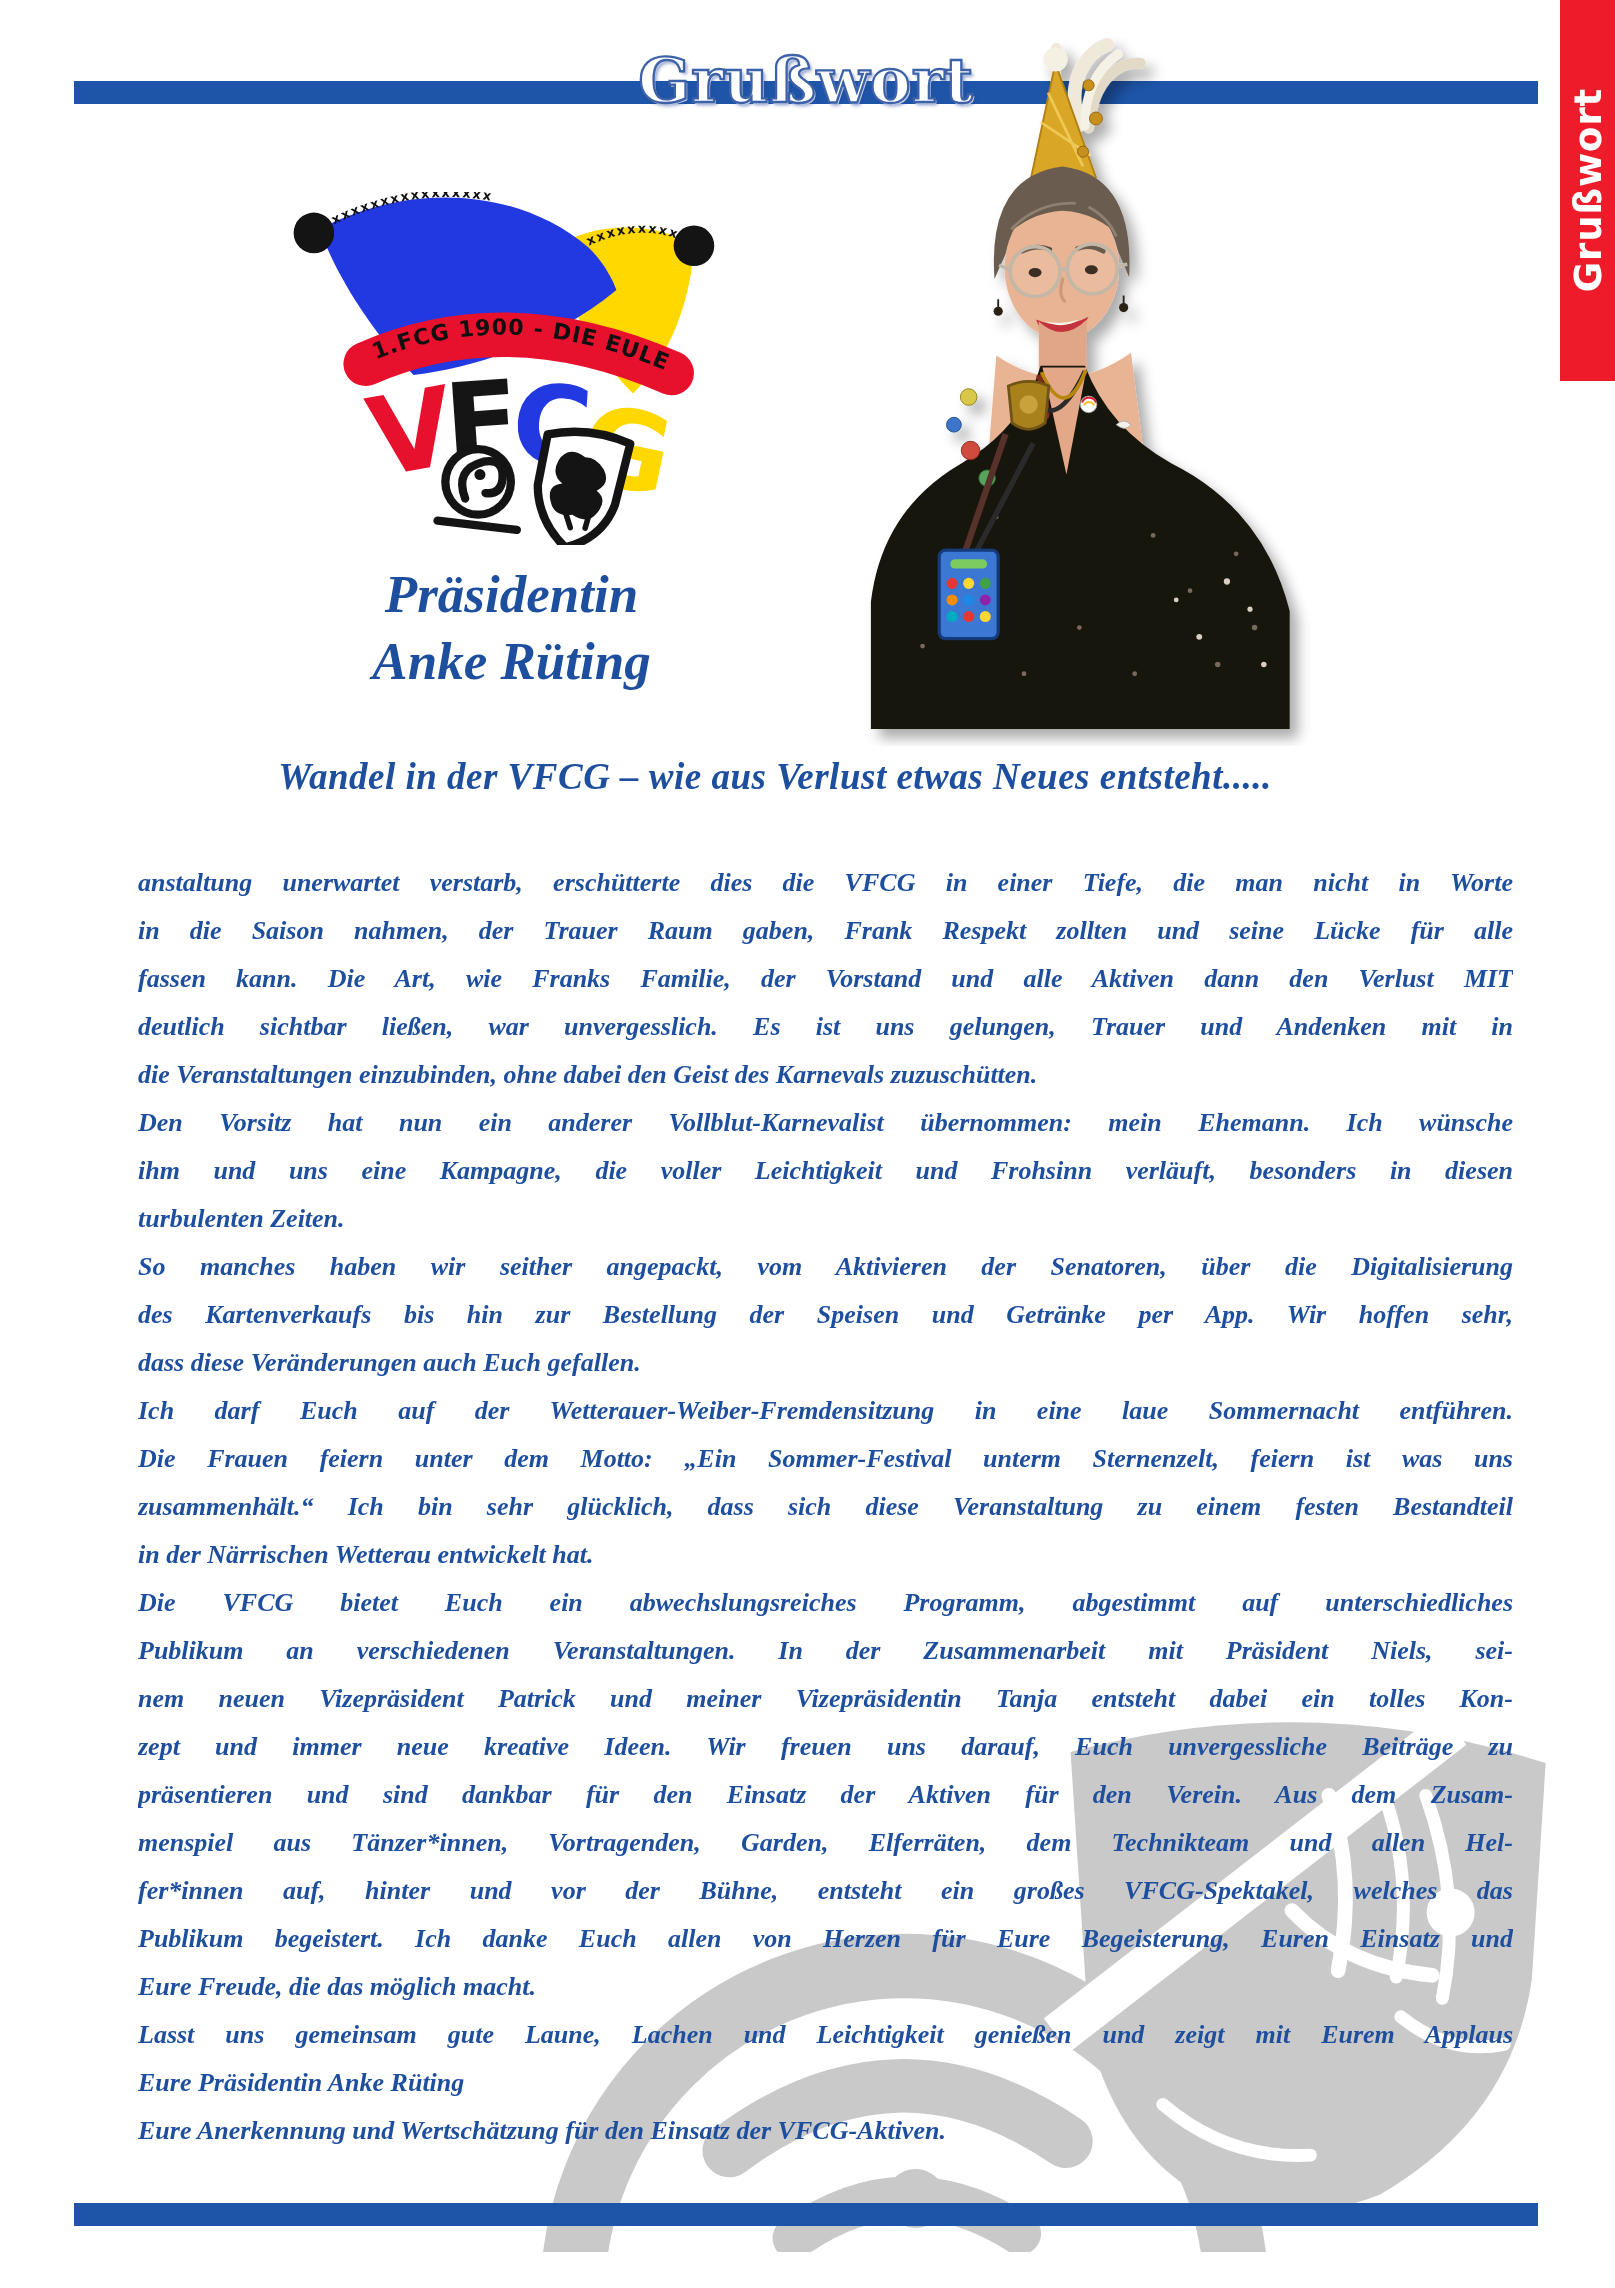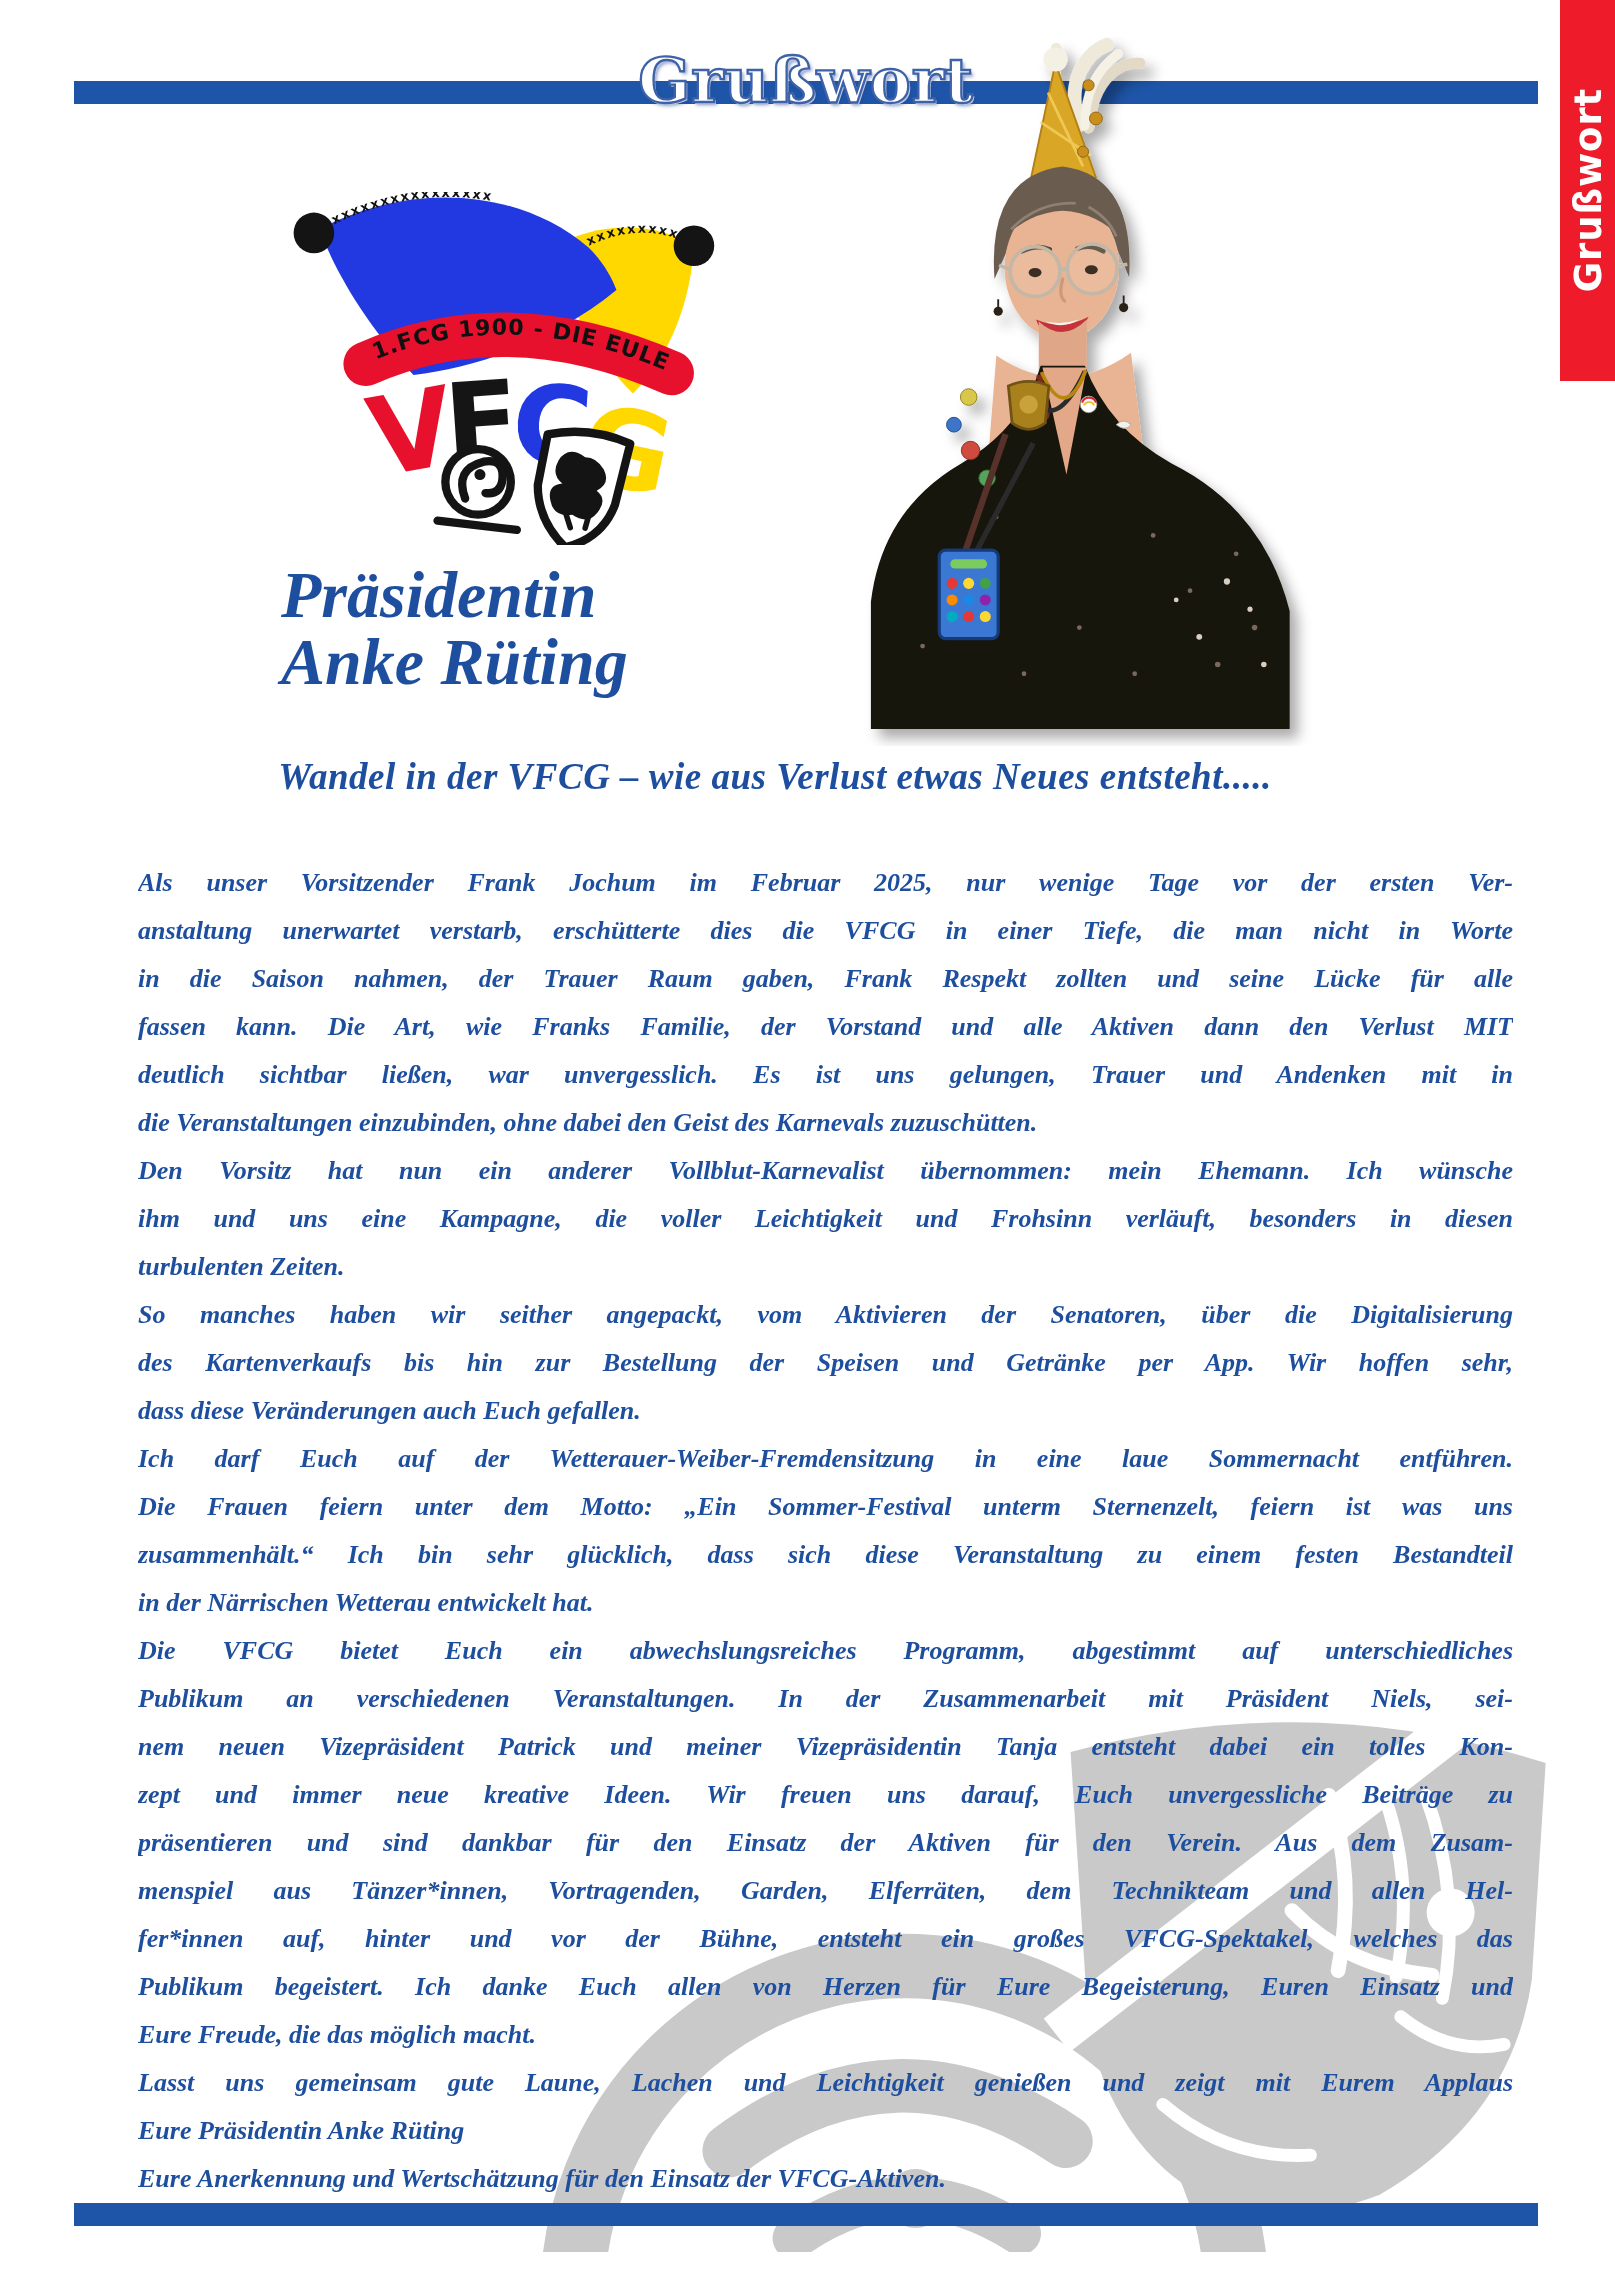--- a/index.html
+++ b/index.html
@@ -27,22 +27,22 @@
   }
   .side-tab-label{
     position:absolute;left:50%;top:190px;
     transform:translate(-50%,-50%) rotate(-90deg);
     font-family:"DejaVu Sans", sans-serif;font-weight:bold;font-size:37px;
     color:#ffffff;white-space:nowrap;letter-spacing:0.9px;
   }
   .logo-wrap{position:absolute;left:277px;top:192px;width:452px;height:353px;z-index:5;}
   .photo-wrap{position:absolute;left:858px;top:37px;width:475px;height:709px;z-index:5;}
   .president-block{
-    position:absolute;left:281px;top:561px;width:461px;z-index:5;
-    font-style:italic;font-weight:700;font-size:66px;line-height:67px;
+    position:absolute;left:281px;top:561px;width:461px;text-align:center;z-index:5;
+    font-style:italic;font-weight:700;font-size:53px;line-height:67px;
     color:var(--text-blue,#1e4f9e);
   }
   .headline{
     position:absolute;left:78px;top:755px;width:1394px;text-align:center;z-index:3;
     font-style:italic;font-weight:700;font-size:37px;
     color:var(--text-blue,#1e4f9e);letter-spacing:0.5px;
   }
   .body-text{
     position:absolute;left:138px;top:859px;width:1375px;z-index:3;
     color:var(--text-blue,#1e4f9e);
@@ -234,21 +234,20 @@
 </div>
 
 <div class="president-block">
   <div>Präsidentin</div>
   <div>Anke Rüting</div>
 </div>
 
 <div class="headline">Wandel in der VFCG – wie aus Verlust etwas Neues entsteht.....</div>
 
 <div class="body-text">
-    <div class="bline">Als unser Vorsitzender Frank Jochum im Februar 2025, nur wenige Tage vor der ersten Ver-</div>
     <div class="bline">anstaltung unerwartet verstarb, erschütterte dies die VFCG in einer Tiefe, die man nicht in Worte</div>
     <div class="bline">in die Saison nahmen, der Trauer Raum gaben, Frank Respekt zollten und seine Lücke für alle</div>
     <div class="bline">fassen kann. Die Art, wie Franks Familie, der Vorstand und alle Aktiven dann den Verlust MIT</div>
     <div class="bline">deutlich sichtbar ließen, war unvergesslich. Es ist uns gelungen, Trauer und Andenken mit in</div>
     <div class="bline blast">die Veranstaltungen einzubinden, ohne dabei den Geist des Karnevals zuzuschütten.</div>
     <div class="bline">Den Vorsitz hat nun ein anderer Vollblut-Karnevalist übernommen: mein Ehemann. Ich wünsche</div>
     <div class="bline">ihm und uns eine Kampagne, die voller Leichtigkeit und Frohsinn verläuft, besonders in diesen</div>
     <div class="bline blast">turbulenten Zeiten.</div>
     <div class="bline">So manches haben wir seither angepackt, vom Aktivieren der Senatoren, über die Digitalisierung</div>
     <div class="bline">des Kartenverkaufs bis hin zur Bestellung der Speisen und Getränke per App. Wir hoffen sehr,</div>

